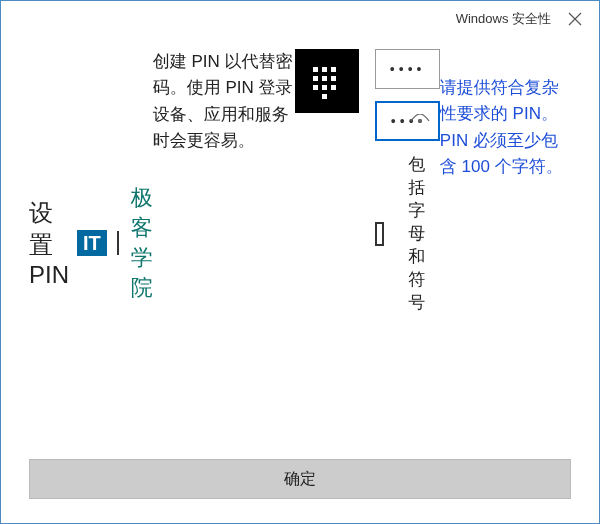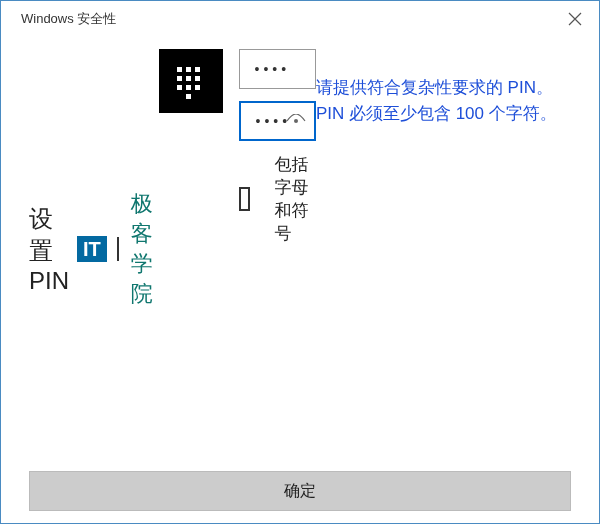--- a/index.html
+++ b/index.html
@@ -19,22 +19,22 @@
       height: 524px;
       border: 1px solid #4a8bc2;
       display: flex;
       flex-direction: column;
       background: #fff;
     }
     .titlebar {
       height: 36px;
       display: flex;
       align-items: center;
-      justify-content: space-between;
-      padding-left: 20px;
+      justify-content: flex-end;
+      padding-left: 28px;
       font-size: 13px;
       color: #333;
       border-bottom: 1px solid transparent;
     }
     .titlebar-title {
       font-size: 13px;
       color: #333;
     }
     .close-btn {
       width: 48px;
@@ -161,21 +161,21 @@
       font-size: 17px;
       line-height: 1.55;
       margin-top: 26px;
     }
     .spacer {
       flex: 1;
     }
     .button-row {
       display: flex;
       gap: 14px;
-      padding: 0 28px 12px 28px;
+      padding: 0 28px 24px 28px;
     }
     .btn {
       flex: 1;
       height: 40px;
       background: #ccc;
       border: 1px solid #bbb;
       font-size: 16px;
       color: #222;
       cursor: pointer;
       font-family: inherit;
@@ -195,20 +195,21 @@
   </div>
 
   <div class="content">
     <div class="heading-row">
       <span class="heading">设置 PIN</span>
       <span class="brand-badge">IT</span>
       <span class="brand-sep"></span>
       <span class="brand-text">极客学院</span>
     </div>
 
+    <div class="description">创建 PIN 以代替密码。使用 PIN 登录设备、应用和服务时会更容易。</div>
 
     <div class="pin-area">
       <div class="pin-icon">
         <svg width="36" height="36" viewBox="0 0 36 36">
           <g fill="#fff">
             <rect x="4" y="4" width="5" height="5"></rect>
             <rect x="13" y="4" width="5" height="5"></rect>
             <rect x="22" y="4" width="5" height="5"></rect>
             <rect x="4" y="13" width="5" height="5"></rect>
             <rect x="13" y="13" width="5" height="5"></rect>

